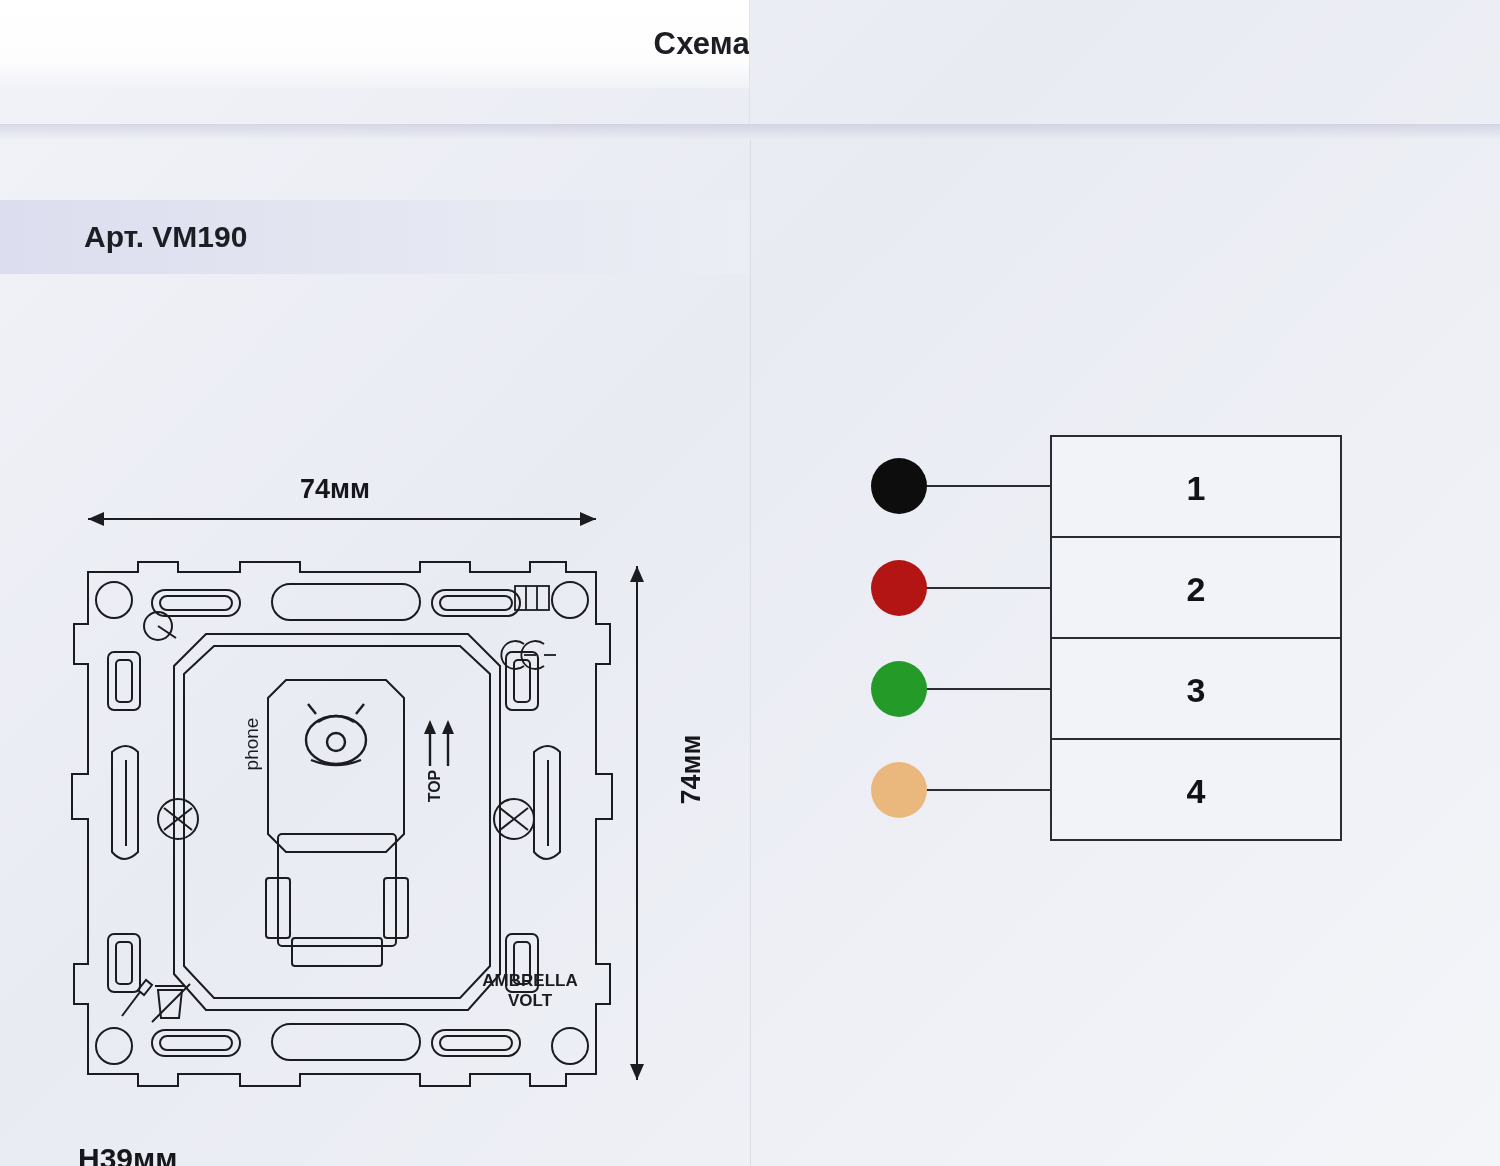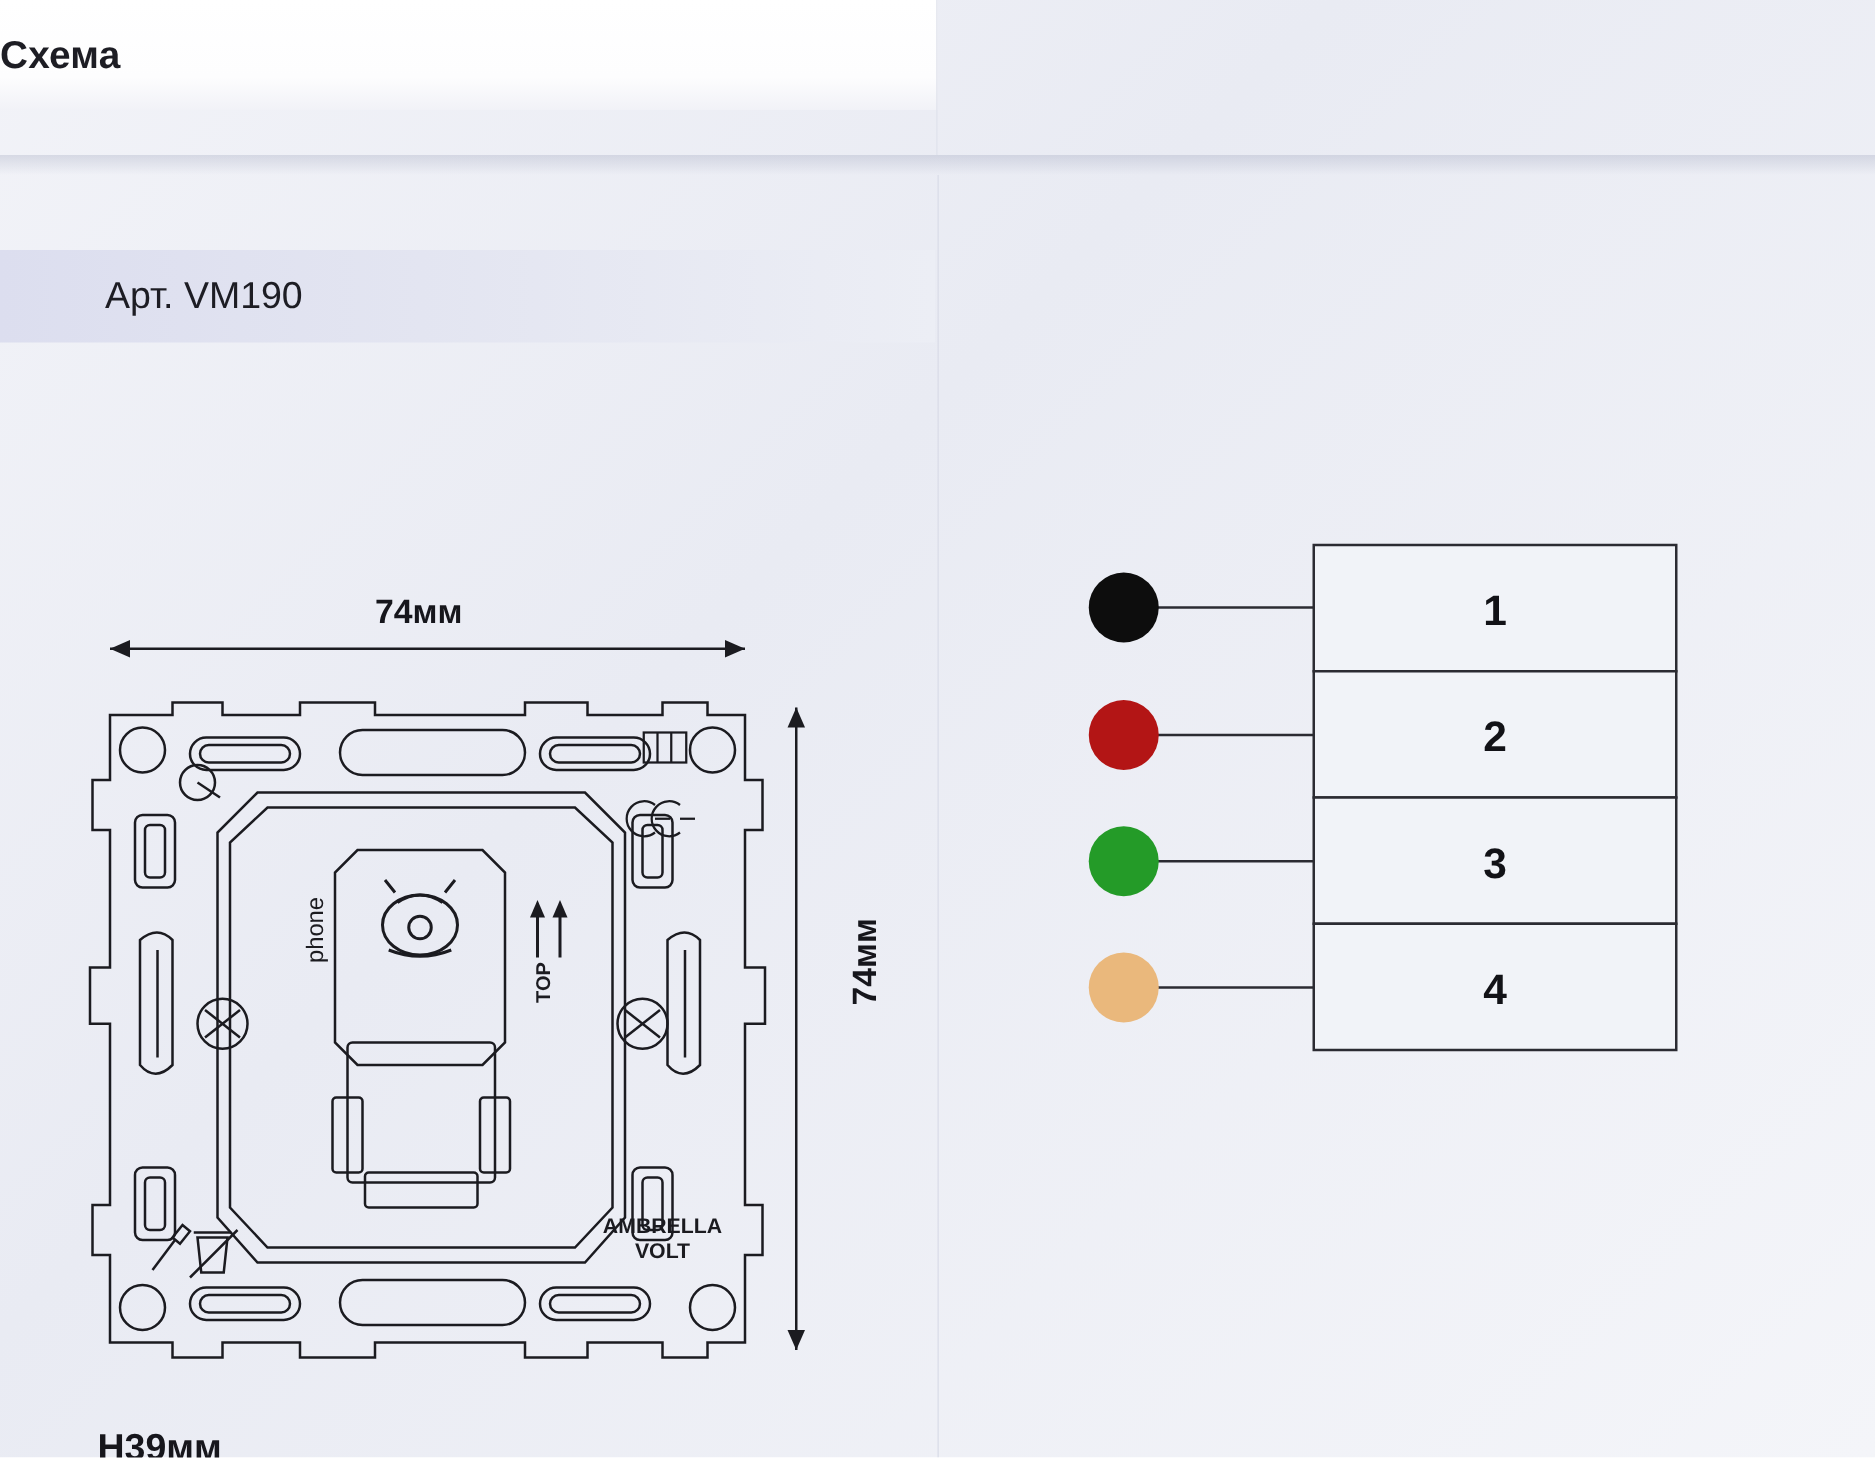--- a/index.html
+++ b/index.html
@@ -25,21 +25,21 @@
     position: absolute;
     top: 0; left: 0;
     width: 1500px;
     height: 124px;
     display: flex;
   }
   .header-cell {
     height: 88px;
     display: flex;
     align-items: center;
-    justify-content: flex-start;
+    justify-content: flex-end;
     background: linear-gradient(180deg, #ffffff 0%, #fdfdfe 70%, #f1f2f7 100%);
     position: relative;
   }
   .header-cell.left  { width: 750px; }
   .header-cell.right { width: 750px; }
   .header-cell.left::after {
     content: "";
     position: absolute;
     right: 0; top: 0;
     width: 1px; height: 124px;
@@ -77,21 +77,21 @@
     position: absolute;
     top: 60px; left: 0;
     width: 748px; height: 74px;
     background: linear-gradient(90deg, #dcdeef 0%, #e3e5f1 45%, #eceef5 100%);
     display: flex;
     align-items: center;
   }
   .article-text {
     margin-left: 84px;
     font-size: 30px;
-    font-weight: normal;
+    font-weight: bold;
     color: #1d1d24;
   }
 
   
   .drawing {
     position: absolute;
     left: 0; top: 134px;
     width: 748px; height: 892px;
   }
   .dim-top-label {

